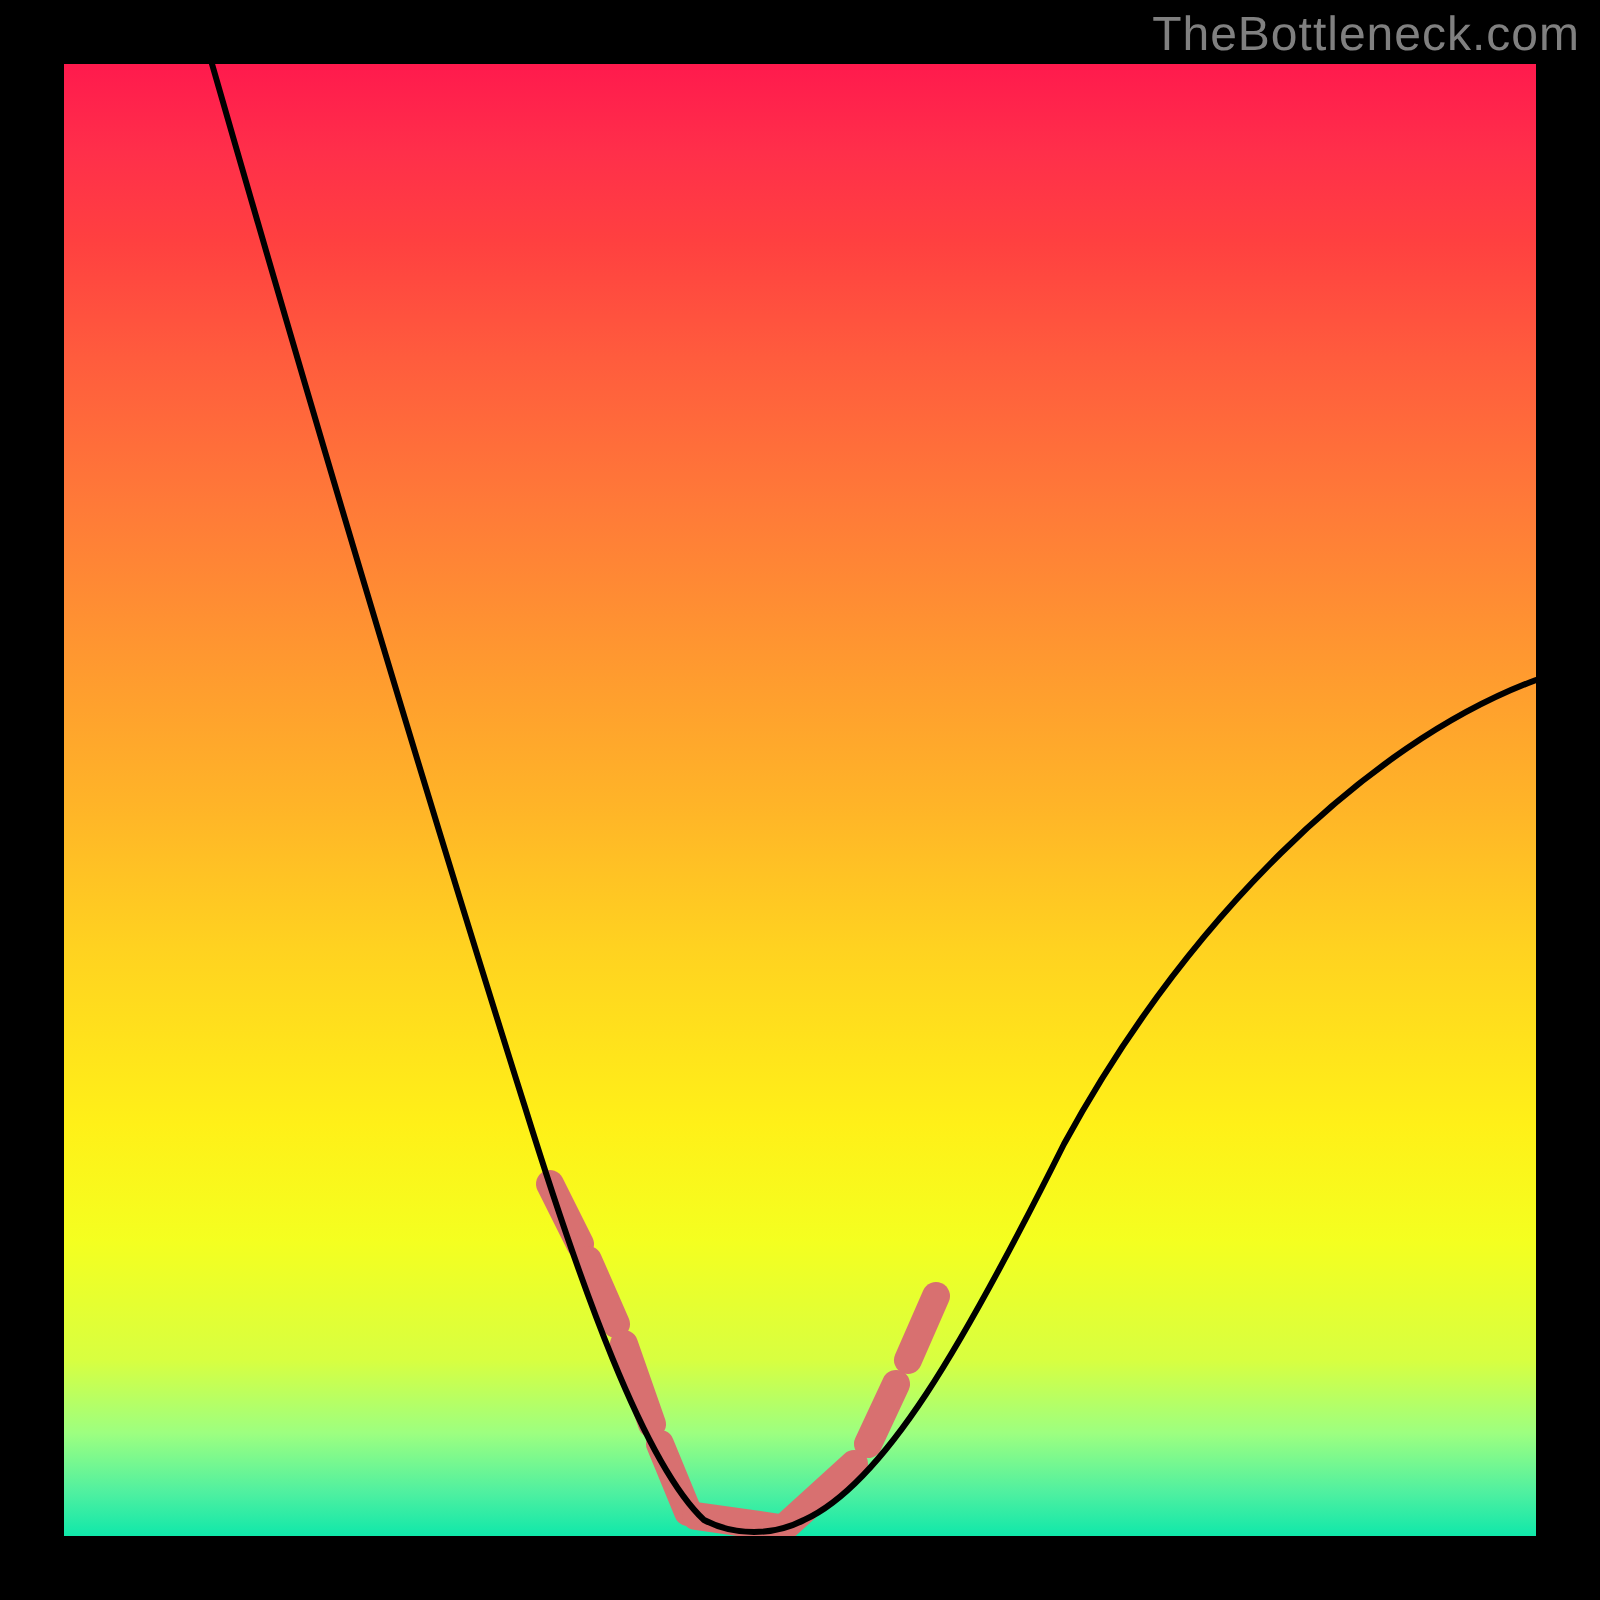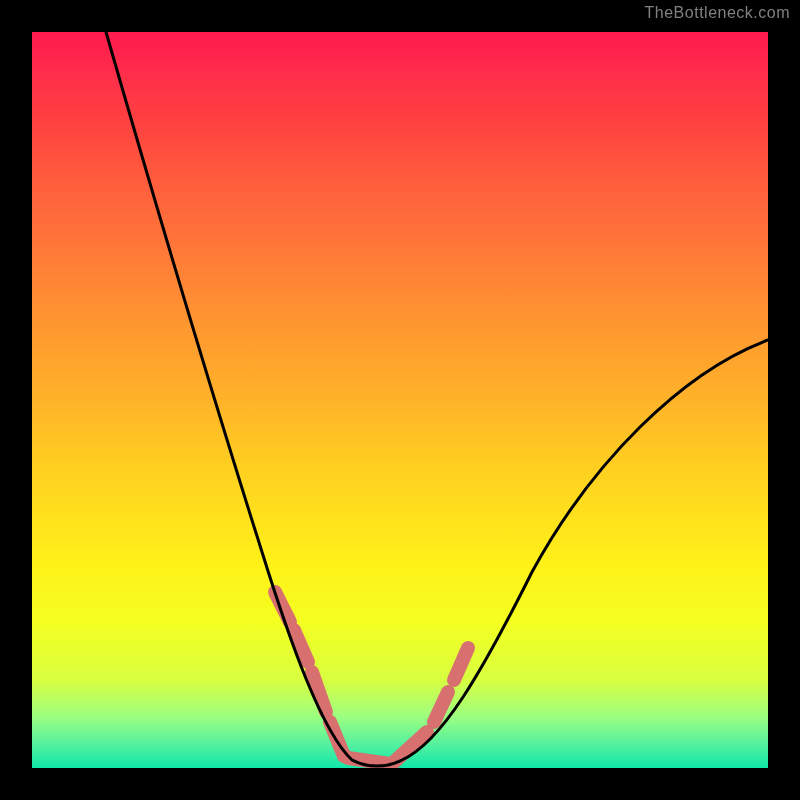--- a/index.html
+++ b/index.html
@@ -52,21 +52,21 @@
     position: absolute;
     inset: 0;
     width: 100%;
     height: 100%;
   }
   .watermark {
     position: absolute;
     top: 4px;
     right: 10px;
     color: #808080;
-    font-size: 16px;
+    font-size: 24px;
     letter-spacing: 0.5px;
     font-weight: 400;
     margin-left: 36px;
   }
 </style>
 </head>
 <body>
 
 <div class="frame">
 

